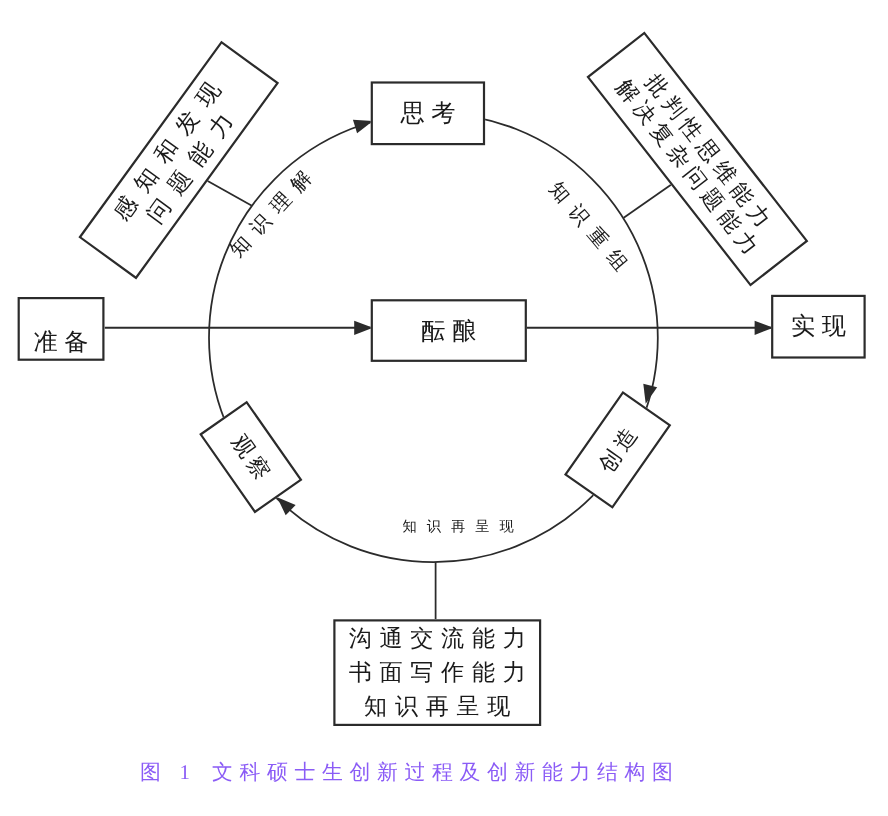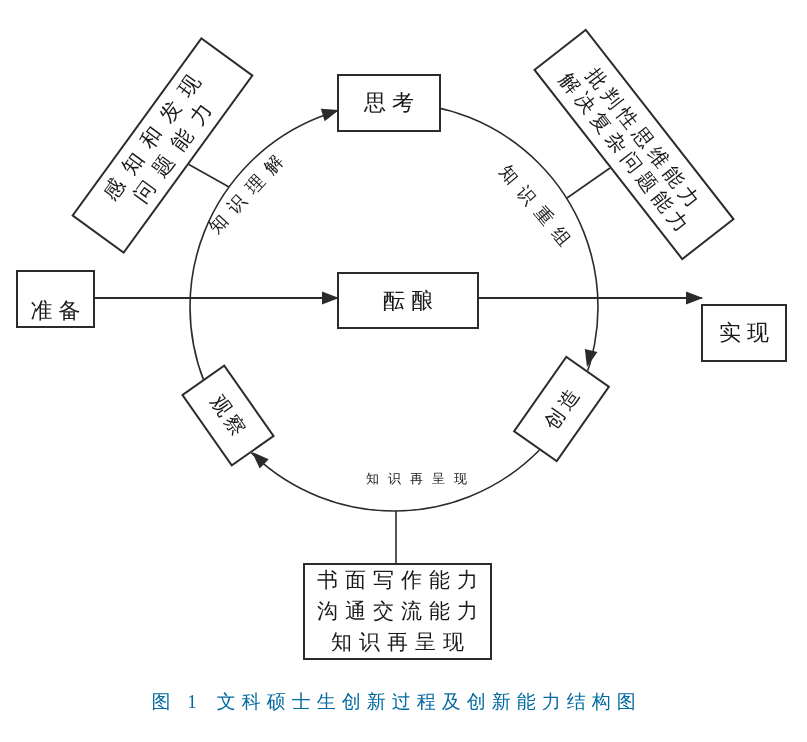--- a/index.html
+++ b/index.html
@@ -55,24 +55,23 @@
     font-size: 18px;
     letter-spacing: 9px;
   }
   .caption {
     position: absolute;
     left: 0;
     top: 689px;
     width: 745px;
     text-align: center;
     z-index: 3;
-    color: #0369a1;
+    color: #8b5cf6;
     font-size: 19px;
     letter-spacing: 6px;
-    padding-left: 24px;
   }
   .caption .cap-text { margin-left: 14px; }
   .rot-n54 { transform: rotate(-54deg); }
   .rot-p52 { transform: rotate(52deg); }
   .rot-p55 { transform: rotate(55deg); }
   .rot-n55 { transform: rotate(-55deg); }
 </style>
 </head>
 <body>
 
@@ -106,21 +105,21 @@
   </div>
 
   <div class="box node" style="left:337px; top:74px; width:104px; height:58px;">
     <span>思考</span>
   </div>
 
   <div class="box node" style="left:337px; top:272px; width:142px; height:57px;">
     <span>酝酿</span>
   </div>
 
-  <div class="box node" style="left:701px; top:268px; width:86px; height:58px;margin-top:36px;">
+  <div class="box node" style="left:701px; top:268px; width:86px; height:58px;">
     <span>实现</span>
   </div>
 
   <div class="box small-node rot-p55" style="left:184px; top:389px; width:88px; height:53px;">
     <span>观察</span>
   </div>
 
   <div class="box small-node rot-n55" style="left:515px; top:382px; width:93px; height:54px;">
     <span>创造</span>
   </div>
@@ -129,22 +128,22 @@
     <span>感知和发现</span>
     <span>问题能力</span>
   </div>
 
   <div class="box ability ability-tr rot-p52" style="left:513px; top:111px; width:242px; height:67px;">
     <span>批判性思维能力</span>
     <span>解决复杂问题能力</span>
   </div>
 
   <div class="box ability ability-bottom" style="left:303px; top:563px; width:189px; height:97px;">
+    <span>沟通交流能力</span>
     <span>书面写作能力</span>
-    <span>沟通交流能力</span>
     <span>知识再呈现</span>
   </div>
 
   <div class="arc-label" style="left:249px; top:191px; transform:translate(-50%,-50%) rotate(-47deg);">知识理解</div>
 
   <div class="arc-label" style="left:538px; top:209px; transform:translate(-50%,-50%) rotate(50deg);">知识重组</div>
 
   <div class="arc-label" style="left:421px; top:479px; transform:translate(-50%,-50%); font-size:13px;">知识再呈现</div>
 
   <div class="caption">

